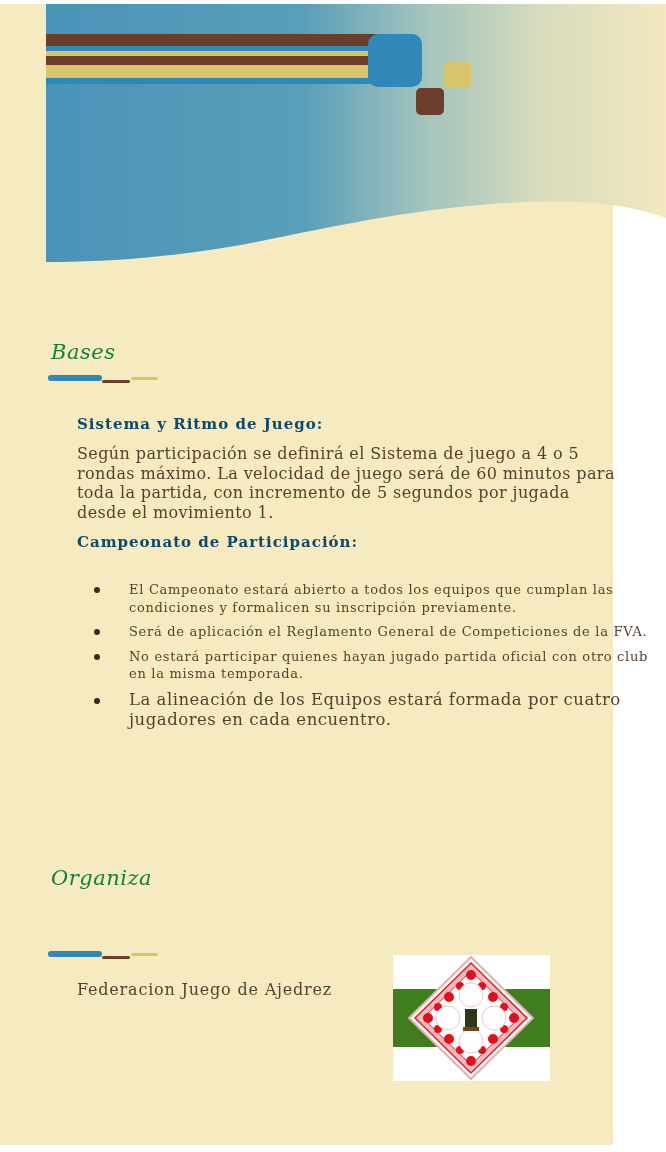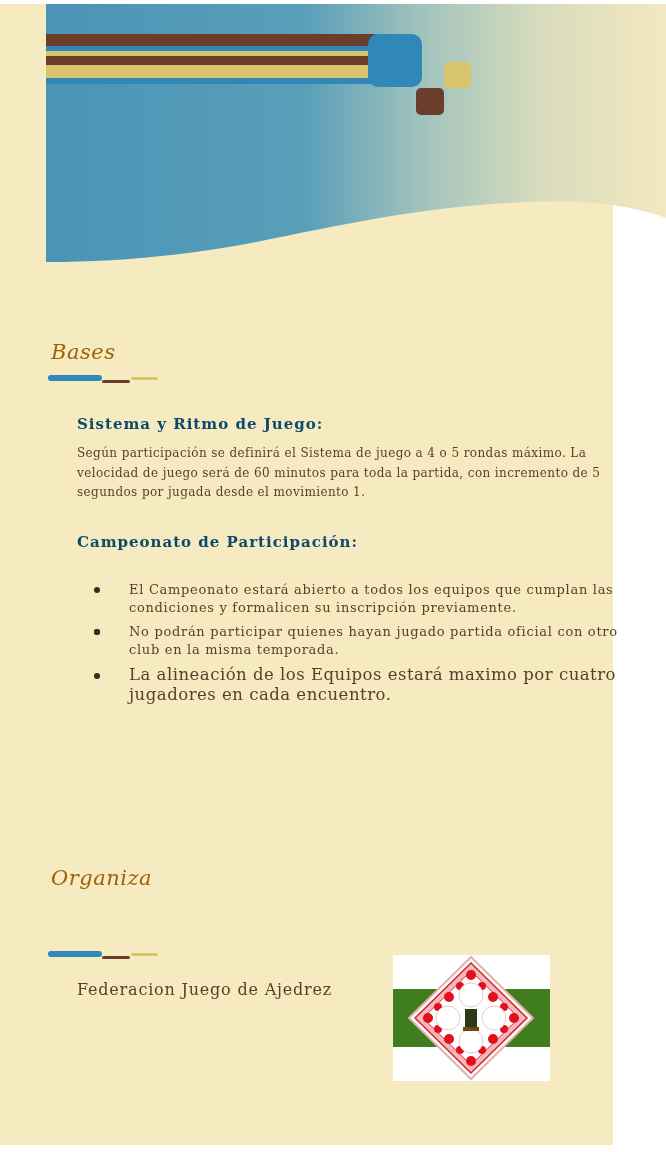--- a/index.html
+++ b/index.html
@@ -28,31 +28,31 @@
   }
   .header {
     position: absolute; left: 46px; top: 4px; width: 620px; height: 262px;
   }
   .header svg { display: block; }
   .stripes { position: absolute; left: 46px; top: 34px; width: 330px; height: 52px; }
   .stripe { position: absolute; left: 0; width: 100%; }
   .sq { position: absolute; border-radius: 8px; }
   .section-title {
     position: absolute; left: 51px; font-style: italic; font-size: 21px;
-    color: #a16207; letter-spacing: 0.5px;
+    color: #15803d; letter-spacing: 0.5px;
   }
   .deco { position: absolute; left: 48px; height: 8px; width: 112px; }
   .deco .b { position: absolute; left: 0; top: 0; width: 54px; height: 6px; background: #2f88b8; border-radius: 3px; }
   .deco .r { position: absolute; left: 54px; top: 5px; width: 28px; height: 3px; background: #6b3d2b; border-radius: 2px; }
   .deco .y { position: absolute; left: 83px; top: 2px; width: 27px; height: 3px; background: #d8c46a; border-radius: 2px; }
   .subhead {
     position: absolute; left: 77px; font-weight: bold; font-size: 15px; letter-spacing: 1px; color: #0c4a6e;
   }
   .para {
-    position: absolute; left: 77px; width: 545px; font-size: 12px; line-height: 19.5px; letter-spacing: 0.4px; color: #5a3e2b;
+    position: absolute; left: 77px; width: 545px; font-size: 16px; line-height: 19.5px; letter-spacing: 0.4px; color: #5a3e2b;
   }
   ul.conds { position: absolute; left: 77px; top: 566px; width: 560px; margin: 15px; padding: 0; list-style: none; }
   ul.conds li { position: relative; padding-left: 37px; font-size: 13px; line-height: 17.5px; letter-spacing: 0.7px; margin-bottom: 7px; color: #5a3e2b; }
   ul.conds li.big { font-size: 16.5px; line-height: 20px; letter-spacing: 0.5px; }
   ul.conds li .dot { position: absolute; left: 2px; top: 6px; width: 6px; height: 6px; border-radius: 50%; background: #3a2a20; }
   .org-text { position: absolute; left: 77px; top: 980px; font-size: 16px; letter-spacing: 0.8px; color: #5a3e2b; }
   .logo { position: absolute; left: 393px; top: 955px; width: 157px; height: 126px; background: #fff; }
 </style>
 </head>
 <body>
@@ -97,23 +97,23 @@
     <div class="y"></div>
   </div>
 
 <div class="subhead" style="top:415px;">Sistema y Ritmo de Juego:</div>
 <div class="para" style="top:444px;">Según participación se definirá el Sistema de juego a 4 o 5 rondas máximo.  La velocidad de juego será de 60 minutos para toda la partida, con incremento de 5 segundos por jugada desde el movimiento 1.</div>
 
 <div class="subhead" style="top:533px;">Campeonato de Participación:</div>
 
 <ul class="conds">
   <li><span class="dot"></span><span>El Campeonato estará abierto a todos los equipos que cumplan las condiciones y formalicen su inscripción previamente.</span></li>
-  <li><span class="dot"></span></li>
-  <li><span class="dot"></span><span>No podrán participar quienes hayan jugado partida oficial con otro club en la misma temporada.</span></li>
-  <li class="big"><span class="dot" style="top:8px;"></span><span>La alineación de los Equipos estará maximo por cuatro jugadores en cada encuentro.</span></li>
+  <li><span class="dot"></span><span>Será de aplicación el Reglamento General de Competiciones de la FVA.</span></li>
+  <li><span class="dot"></span><span>No estará participar quienes hayan jugado partida oficial con otro club en la misma temporada.</span></li>
+  <li class="big"><span class="dot" style="top:8px;"></span><span>La alineación de los Equipos estará formada por cuatro jugadores en cada encuentro.</span></li>
 </ul>
 
 <div class="section-title" style="top:866px;">Organiza</div>
 <div class="deco" style="top:951px;">
     <div class="b"></div>
     <div class="r"></div>
     <div class="y"></div>
   </div>
 <div class="org-text">Federacion Juego de Ajedrez</div>
 

